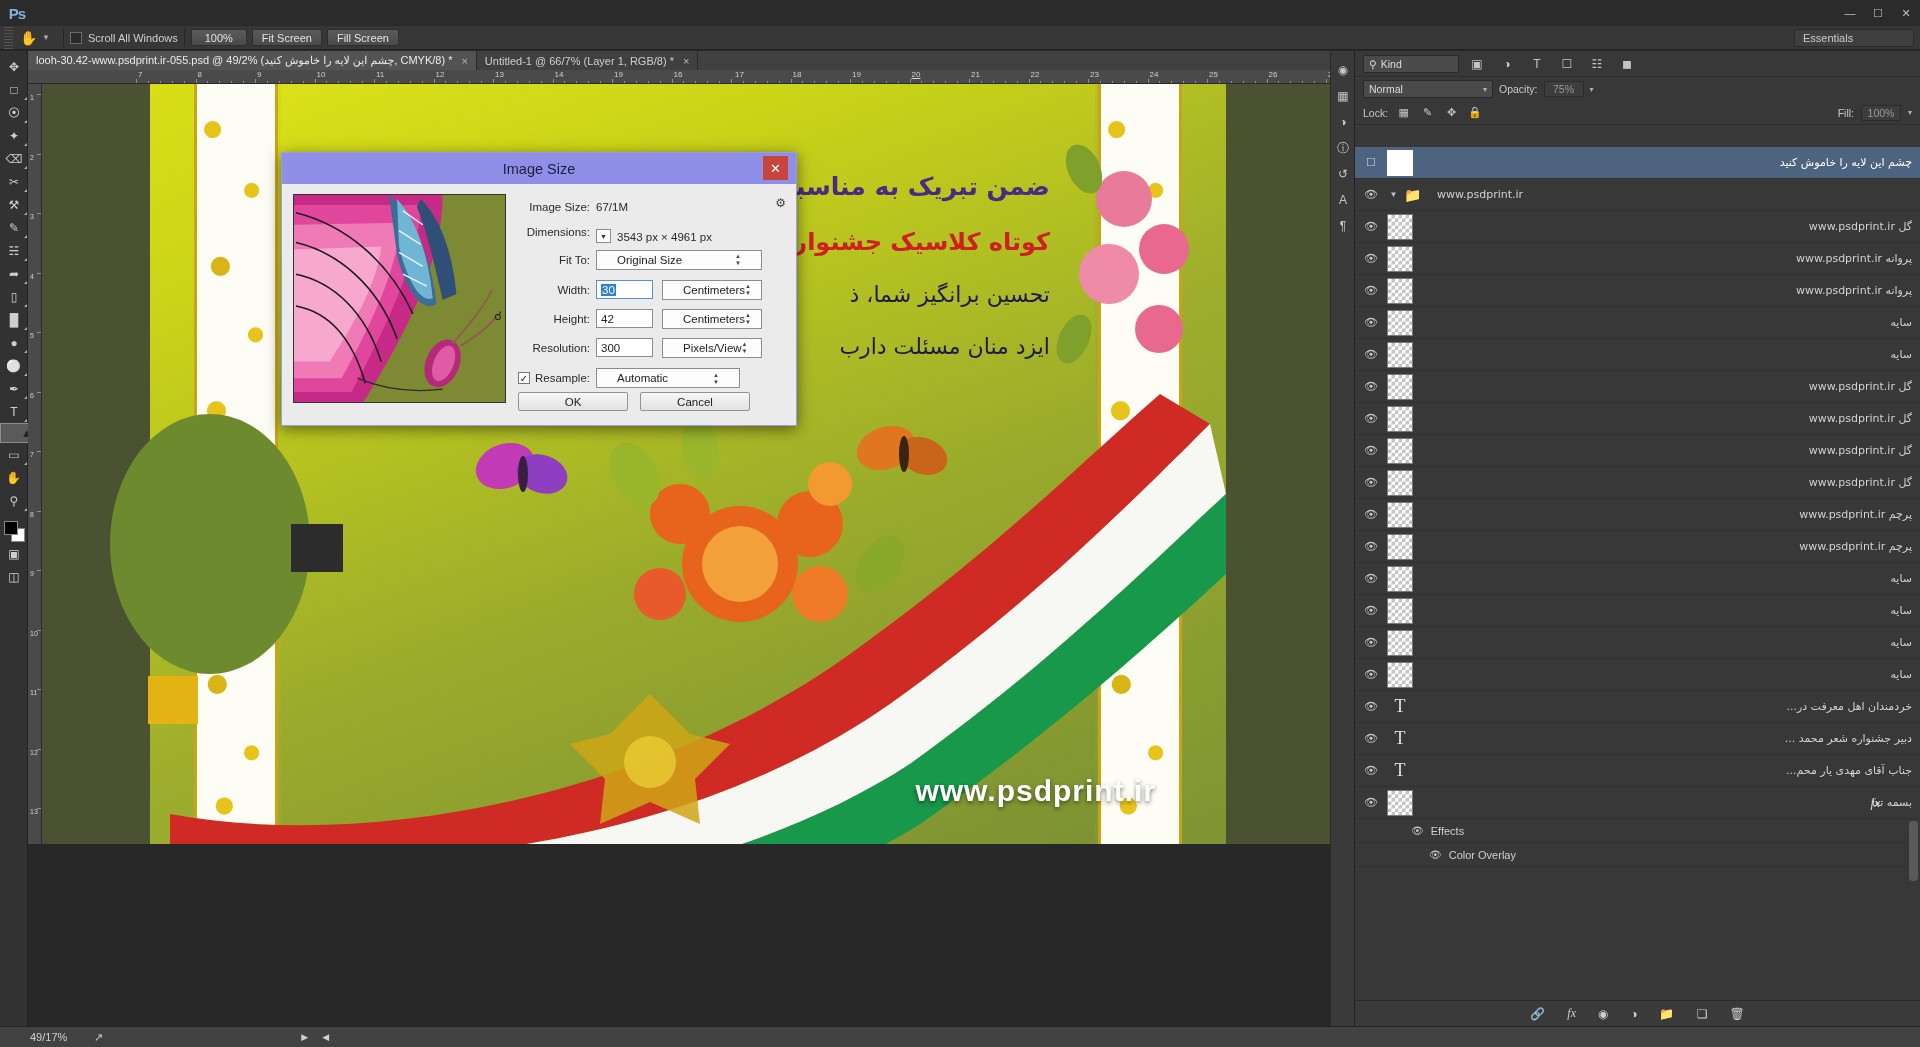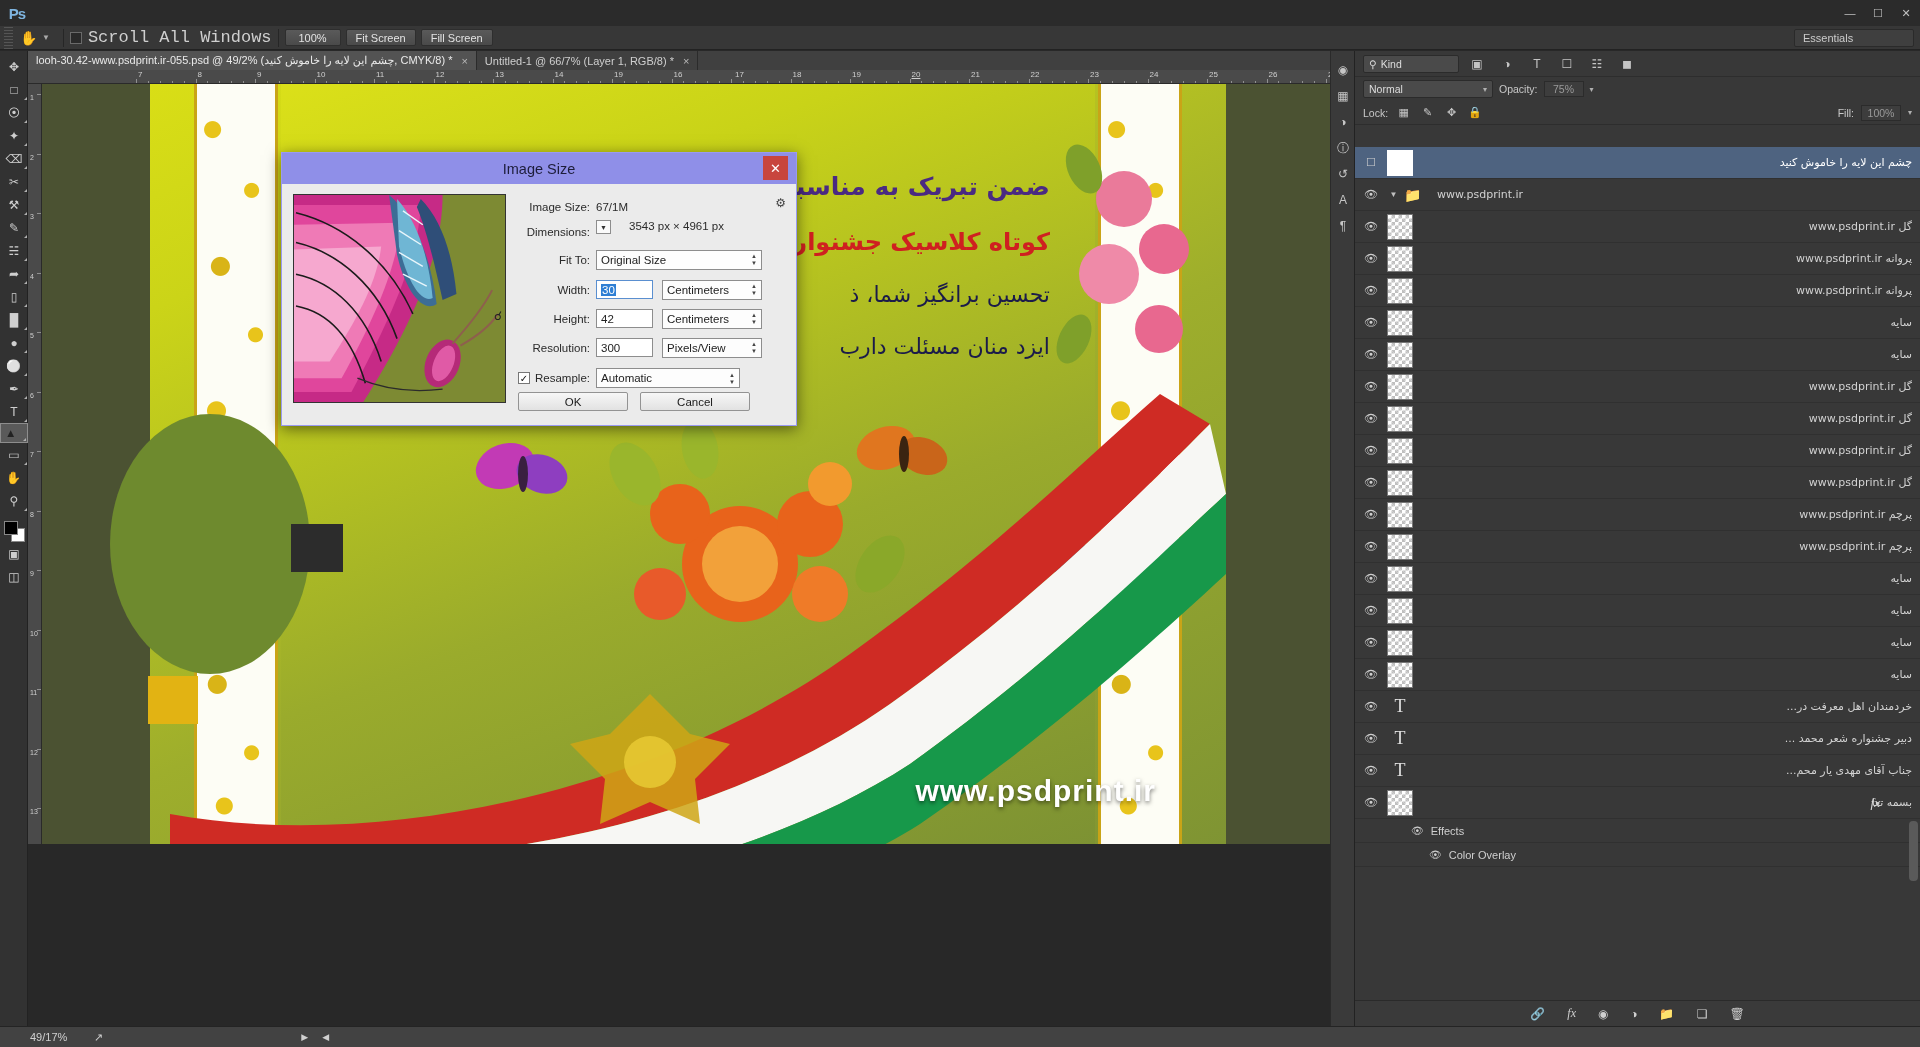--- a/index.html
+++ b/index.html
@@ -21,21 +21,21 @@
   
   #optionsbar { position:absolute; left:0; top:26px; width:1920px; height:24px;
                 background:#373737; border-bottom:1px solid #222; display:flex; align-items:center; }
   .ob-grip { width:9px; height:22px; margin:0 3px 0 4px;
              background:repeating-linear-gradient(to bottom,#555 0 1px,transparent 1px 3px); }
   .ob-tool { width:26px; height:22px; display:flex; align-items:center; justify-content:center;
              color:#d8d8d8; font-size:14px; }
   .ob-caret { color:#aaa; font-size:8px; margin-right:7px; }
   .ob-sep { width:1px; height:18px; background:#262626; margin:0 6px; }
   .ob-check { width:12px; height:12px; background:#2a2a2a; border:1px solid #6a6a6a; margin-right:6px; }
-  .ob-label { color:#cfcfcf; font-size:17px;font-family:Liberation Mono, monospace; }
+  .ob-label { color:#cfcfcf; font-size:11px; }
   .ob-btn { height:17px; min-width:56px; padding:0 9px; margin-right:5px;
             background:linear-gradient(#5a5a5a,#4a4a4a); border:1px solid #2e2e2e; border-radius:2px;
             color:#e3e3e3; font-size:11px; display:flex; align-items:center; justify-content:center; }
   #essentials { position:absolute; right:6px; top:3px; width:120px; height:18px;
                 background:#3f3f3f; border:1px solid #2a2a2a; border-radius:2px;
                 color:#ccc; font-size:11px; display:flex; align-items:center; padding:0 8px; }
 
   
   #tabbar { position:absolute; left:28px; top:51px; width:1325px; height:19px;
             background:#404040; display:flex; align-items:flex-end; }
@@ -202,27 +202,27 @@
   #preview { position:absolute; left:11px; top:10px; width:213px; height:209px;
              border:1px solid #333; overflow:hidden; background:#7d8a33; }
   #fields { position:absolute; left:236px; top:10px; right:10px; }
   .frow { display:flex; align-items:center; height:25px; margin-bottom:0px; }
   .flabel { width:78px; text-align:right; font-size:11.5px; color:#2a2a2a; padding-right:6px; }
   .fvalue { font-size:11.5px; color:#2a2a2a; }
   .inp { height:19px; background:#fff; border:1px solid #8d8d8d; font-size:11.5px; color:#222;
          display:flex; align-items:center; padding:0 4px; }
   .inp.focus { border:1px solid #5a8fd0; }
   .sel { height:20px; background:#fdfdfd; border:1px solid #8d8d8d; font-size:11.5px; color:#222;
-         display:flex; align-items:center; justify-content:space-between; padding:0 4px; }
+         display:flex; align-items:center; justify-content:space-between; padding:0 20px; }
   .spin { display:flex; flex-direction:column; gap:1px; color:#444; font-size:6px; line-height:6px; }
   .hl { background:#2f7fd4; color:#fff; padding:0 1px; }
   #gear { position:absolute; right:0px; top:2px; color:#444; font-size:12px; }
   #linkic { position:absolute; left:212px; top:125px; color:#222; font-size:12px;
             font-family:"DejaVu Sans", sans-serif; }
-  #dimsrow { display:flex; align-items:flex-start; height:23px;gap:12px; }
+  #dimsrow { display:flex; align-items:flex-end; height:23px; }
   #dim-caret { width:15px; height:14px; border:1px solid #8d8d8d; background:#fafafa;
                display:flex; align-items:center; justify-content:center; font-size:7px;
                color:#333; margin-right:6px; }
   #resample-row { display:flex; align-items:center; height:26px; }
   #rs-check { width:12px; height:12px; border:1px solid #777; background:#fff; margin-right:5px;
               color:#111; font-size:10px; display:flex; align-items:center; justify-content:center; }
   #btnrow { position:absolute; left:236px; bottom:14px; display:flex; gap:12px; }
   .dbtn { width:110px; height:19px; background:linear-gradient(#f7f7f7,#e2e2e2);
           border:1px solid #939393; border-radius:2px; font-size:11.5px; color:#1a1a1a;
           display:flex; align-items:center; justify-content:center; }

